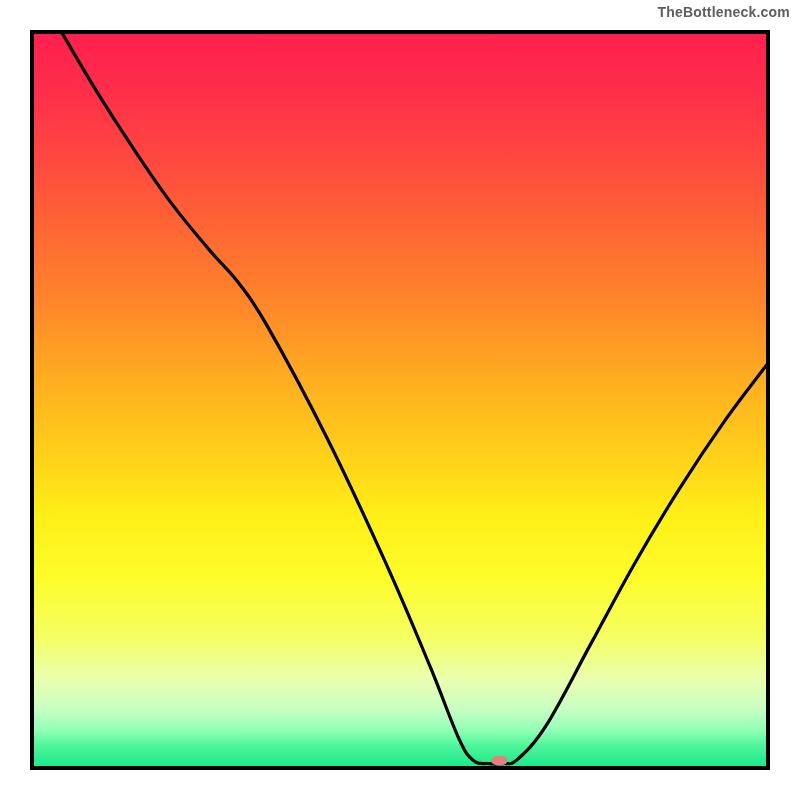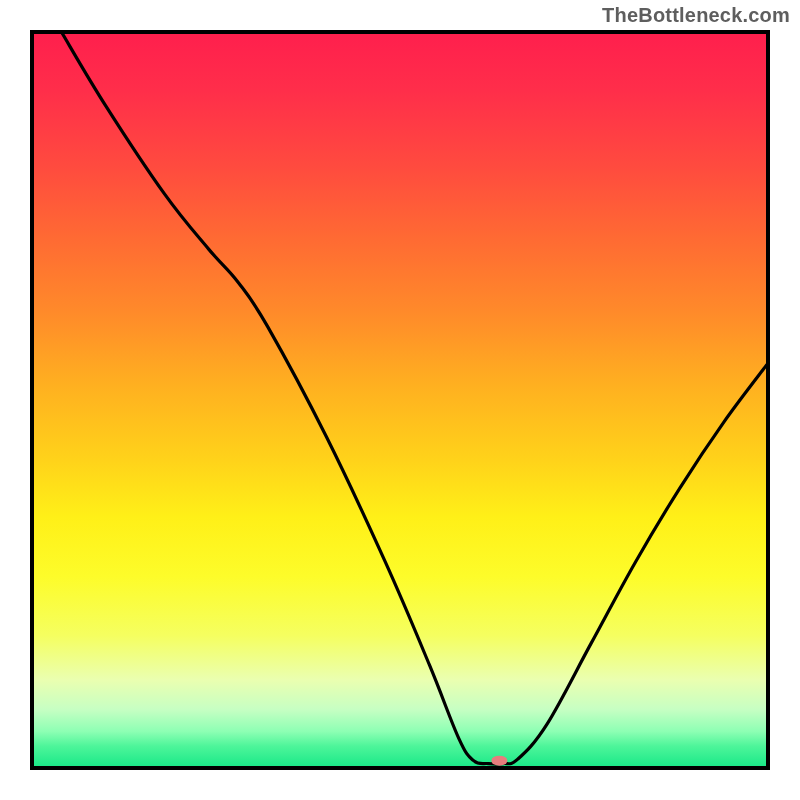--- a/index.html
+++ b/index.html
@@ -13,21 +13,21 @@
   }
   .wrap {
     position: relative;
     width: 800px;
     height: 800px;
   }
   .watermark {
     position: absolute;
     top: 4px;
     right: 10px;
-    font-size: 20px;
+    font-size: 14px;
     font-weight: 600;
     color: #5e5e5e;
     letter-spacing: 0.2px;
     z-index: 20;
     margin-left: 20px;
   }
   svg.chart {
     position: absolute;
     top: 0;
     left: 0;

